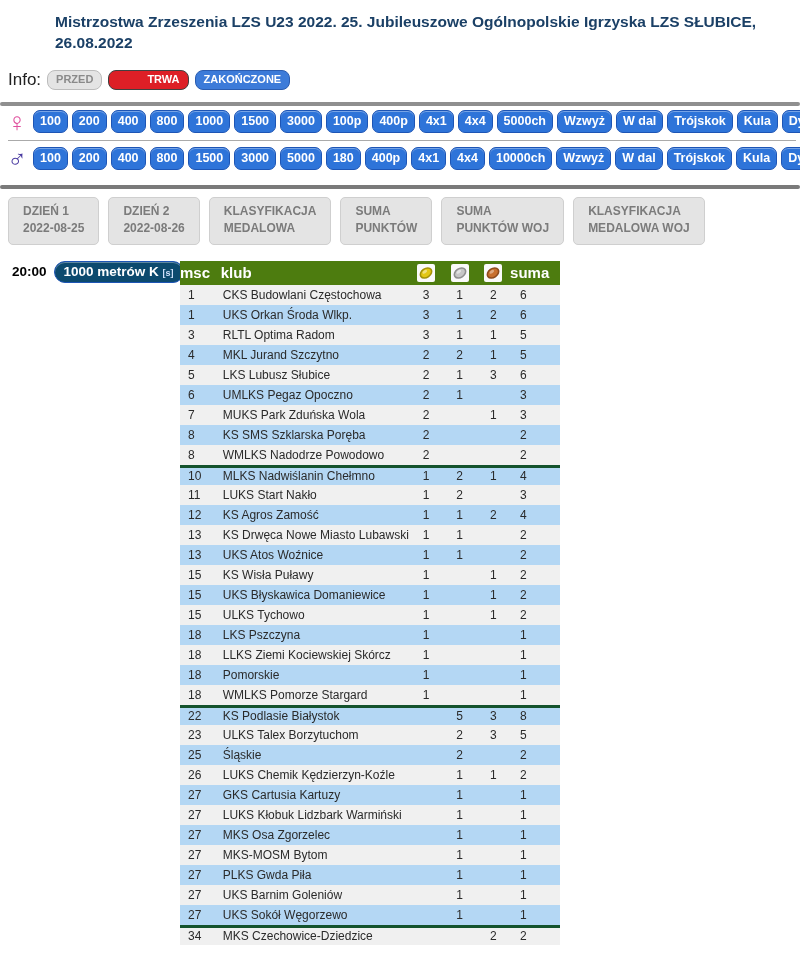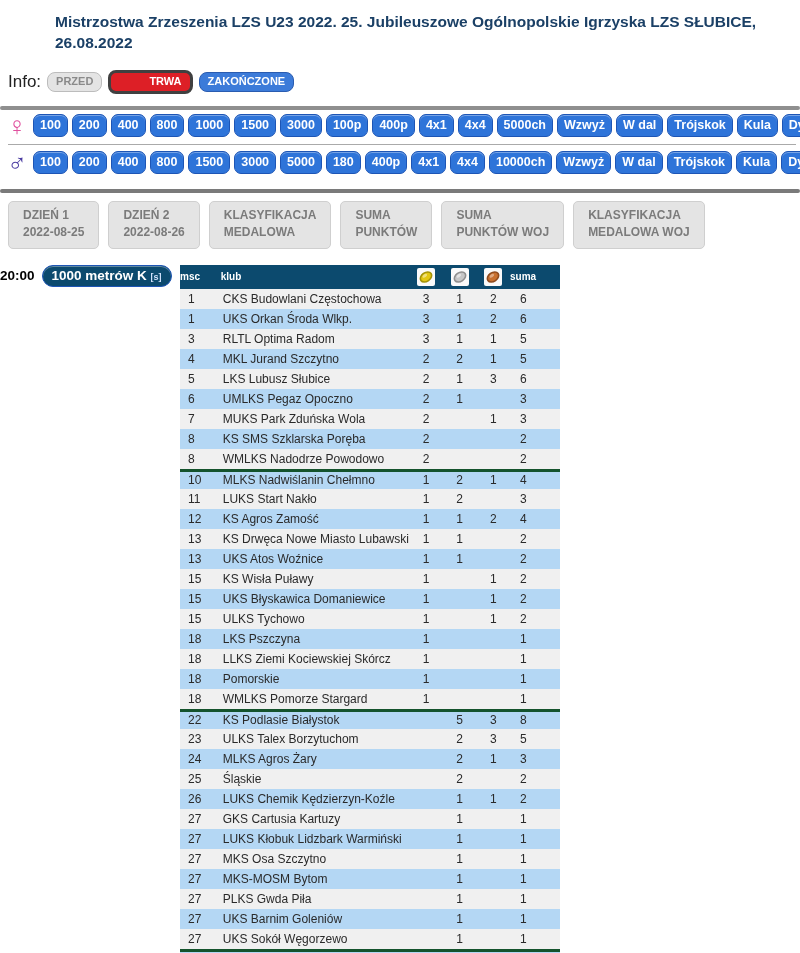--- a/index.html
+++ b/index.html
@@ -19,21 +19,21 @@
   }
 
   
   .info-row { display: flex; align-items: center; gap: 6px; margin: 16px 0 0 8px; }
   .info-label { font-size: 17px; color: #222; }
   .badge {
     display: inline-block; font-size: 11px; font-weight: bold;
     padding: 3px 8px 4px; border-radius: 8px; line-height: 1;
   }
   .badge-przed { background: #e4e4e4; color: #8a8a8a; border: 1px solid #bcbcbc; }
-  .badge-trwa { background: #dd1f26; color: #fff; border: 3px solid #404040; padding-left: 38px; }
+  .badge-trwa { background: #dd1f26; color: #fff; border: 1px solid #404040; padding-left: 38px; }
   .badge-zak  { background: #3c7bd9; color: #fff; border: 1px solid #2a5cb0; }
 
   .divider-thick { height: 4px; background: #8f8f8f; margin-top: 12px; border-radius: 2px; }
   .divider-dark  { height: 4px; background: #7a7a7a; margin-top: 10px; border-radius: 2px; }
   .divider-thin  { height: 1px; background: #aaa; margin: 2px 4px 2px 8px; }
 
   
   .event-row { display: flex; align-items: center; padding: 4px 2px 4px 4px; }
   .gender { width: 26px; font-size: 26px; line-height: 24px; text-align: center; flex: none; }
   .gender.female { color: #e0509e; }
@@ -50,34 +50,34 @@
   .tabs { display: flex; gap: 9px; margin: 8px 0 0 8px; border-radius: 15px; }
   .tab {
     background: #e4e4e4; border: 1px solid #cfcfcf; border-radius: 5px;
     color: #7b7b7b; font-size: 12px; font-weight: bold; line-height: 1.45;
     padding: 5px 14px 6px; cursor: pointer; white-space: nowrap;
   }
   .tab span { display: block; }
 
   
   .main { display: flex; margin-top: 16px; align-items: flex-start; }
-  .left-col { width: 180px; flex: none; display: flex; align-items: center; }
+  .left-col { width: 180px; flex: none; display: flex; align-items: center; padding-left: 12px; }
   .time { font-size: 13.5px; font-weight: bold; color: #000; margin-right: 7px; }
   .event-pill {
     background: #0c4a6e; color: #fff; font-weight: bold; font-size: 13.5px;
     border: 1px solid #1d55b5; border-radius: 11px;
     padding: 2px 9px 3px; white-space: nowrap; cursor: pointer;
     box-shadow: inset 0 1px 0 rgba(255,255,255,.35);
   }
   .pill-suffix { font-size: 9px; font-weight: bold; color: #cfe0fa; }
 
   
   table.results { border-collapse: separate; border-spacing: 0; width: 380px; table-layout: fixed; }
   .results th {
-    background: #0c4a6e; color: #fff; font-size: 10px; font-weight: bold;
+    background: #4d7c0f; color: #fff; font-size: 15px; font-weight: bold;
     height: 24px; text-align: left; padding: 0; vertical-align: middle;
   }
   .col-msc  { width: 40px; padding-left: 8px; }
   .col-klub { width: 185px; padding-left: 2px; }
   .col-gold, .col-silver, .col-bronze { width: 33px; text-align: center; }
   .col-suma { width: 49px; padding-left: 10px; }
   .results th.col-gold, .results th.col-silver, .results th.col-bronze { text-align: center; }
   .medal-box {
     display: inline-block; width: 18px; height: 18px; background: #fafafa;
     border-radius: 2px; vertical-align: middle; line-height: 0; padding: 1px;
@@ -402,28 +402,20 @@
           </tr>
           <tr>
             <td class="col-msc">23</td>
             <td class="col-klub">ULKS Talex Borzytuchom</td>
             <td class="col-gold"></td>
             <td class="col-silver">2</td>
             <td class="col-bronze">3</td>
             <td class="col-suma">5</td>
           </tr>
           <tr>
-            <td class="col-msc">24</td>
-            <td class="col-klub">MLKS Agros Żary</td>
-            <td class="col-gold"></td>
-            <td class="col-silver">2</td>
-            <td class="col-bronze">1</td>
-            <td class="col-suma">3</td>
-          </tr>
-          <tr>
             <td class="col-msc">25</td>
             <td class="col-klub">Śląskie</td>
             <td class="col-gold"></td>
             <td class="col-silver">2</td>
             <td class="col-bronze"></td>
             <td class="col-suma">2</td>
           </tr>
           <tr>
             <td class="col-msc">26</td>
             <td class="col-klub">LUKS Chemik Kędzierzyn-Koźle</td>
@@ -443,21 +435,21 @@
           <tr>
             <td class="col-msc">27</td>
             <td class="col-klub">LUKS Kłobuk Lidzbark Warmiński</td>
             <td class="col-gold"></td>
             <td class="col-silver">1</td>
             <td class="col-bronze"></td>
             <td class="col-suma">1</td>
           </tr>
           <tr>
             <td class="col-msc">27</td>
-            <td class="col-klub">MKS Osa Szczytno</td>
+            <td class="col-klub">MKS Osa Zgorzelec</td>
             <td class="col-gold"></td>
             <td class="col-silver">1</td>
             <td class="col-bronze"></td>
             <td class="col-suma">1</td>
           </tr>
           <tr>
             <td class="col-msc">27</td>
             <td class="col-klub">MKS-MOSM Bytom</td>
             <td class="col-gold"></td>
             <td class="col-silver">1</td>

